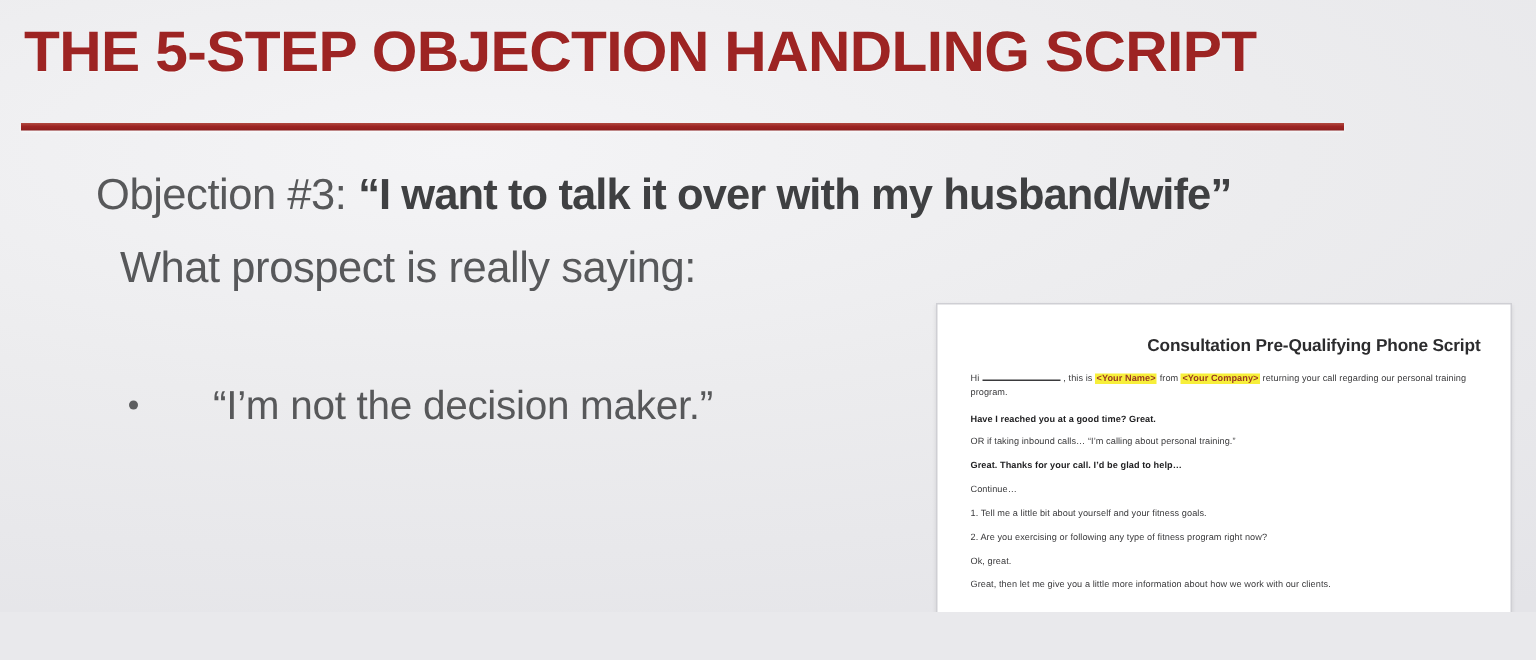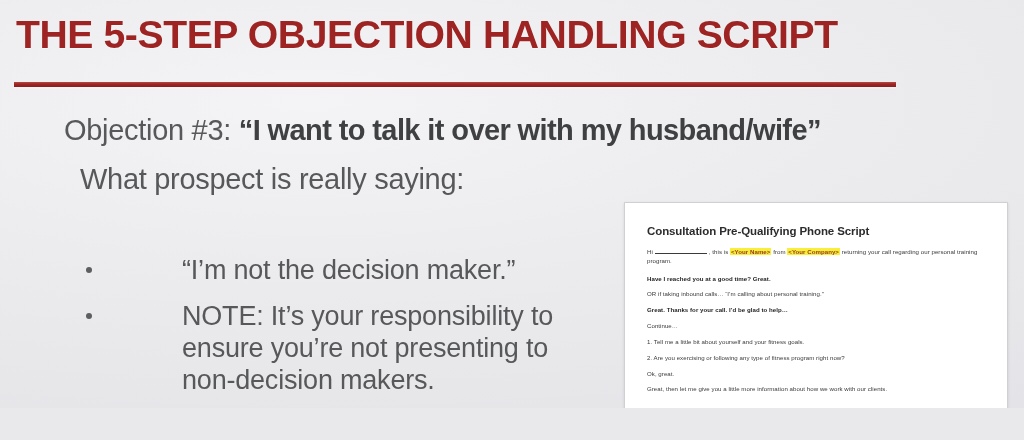--- a/index.html
+++ b/index.html
@@ -81,21 +81,21 @@
     position: absolute;
     left: 0;
     top: 12px;
     width: 6px;
     height: 6px;
     border-radius: 50%;
     background: #5d5e60;
   }
   .bullet-text {
     display: block;
-    margin-left: 96px;
+    margin-left: 56px;
     color: #57585a;
     font-size: 27px;
     font-weight: 300;
     line-height: 1.18;
     letter-spacing: -0.2px;
   }
 
   
   #doc-card {
     position: absolute;
@@ -105,21 +105,21 @@
     height: 222px;
     background: #ffffff;
     border: 1px solid #cfcfd4;
     box-shadow: 0 1px 3px rgba(0,0,0,0.10);
     overflow: hidden;
   }
   #doc-inner {
     padding: 22px 20px 0 22px;
   }
   #doc-title {
-    text-align: left;
+    text-align: right;
     font-size: 11.5px;
     font-weight: bold;
     color: #2c2c2e;
     letter-spacing: -0.1px;
     margin-bottom: 10px;
   }
   .doc-line {
     font-size: 6.1px;
     line-height: 1.45;
     color: #3a3a3c;
@@ -155,24 +155,20 @@
     <span>Objection #3: </span><span class="strong">“I want to talk it over with my husband/wife”</span>
   </div>
 
   <div class="body-line" id="saying-line">What prospect is really saying:</div>
 
   <div id="bullet-list">
     <div class="bullet-row">
       <span class="bullet-dot"></span>
       <span class="bullet-text">“I’m not the decision maker.”</span>
     </div>
-    <div class="bullet-row">
-      <span class="bullet-dot"></span>
-      <span class="bullet-text">NOTE: It’s your responsibility to ensure you’re not presenting to non-decision makers.</span>
-    </div>
   </div>
 
   <div id="doc-card">
     <div id="doc-inner">
 
       <div id="doc-title">Consultation Pre-Qualifying Phone Script</div>
 
       <div class="doc-line tight"><span>Hi</span><span class="blank-fill"></span><span>, this is </span><span class="hl">&lt;Your Name&gt;</span><span> from </span><span class="hl">&lt;Your Company&gt;</span><span> returning your call regarding our personal training program.</span></div>
 
       <div class="doc-line bold">Have I reached you at a good time? Great.</div>

